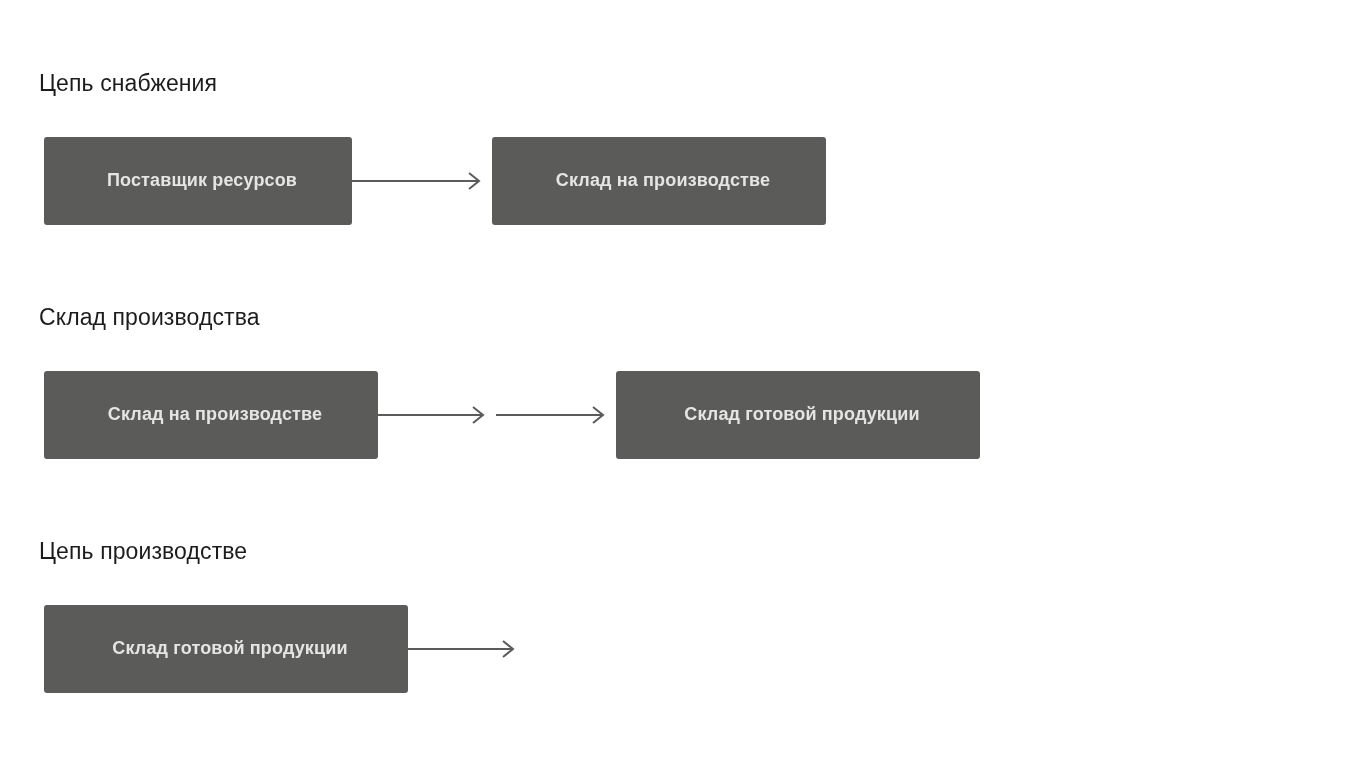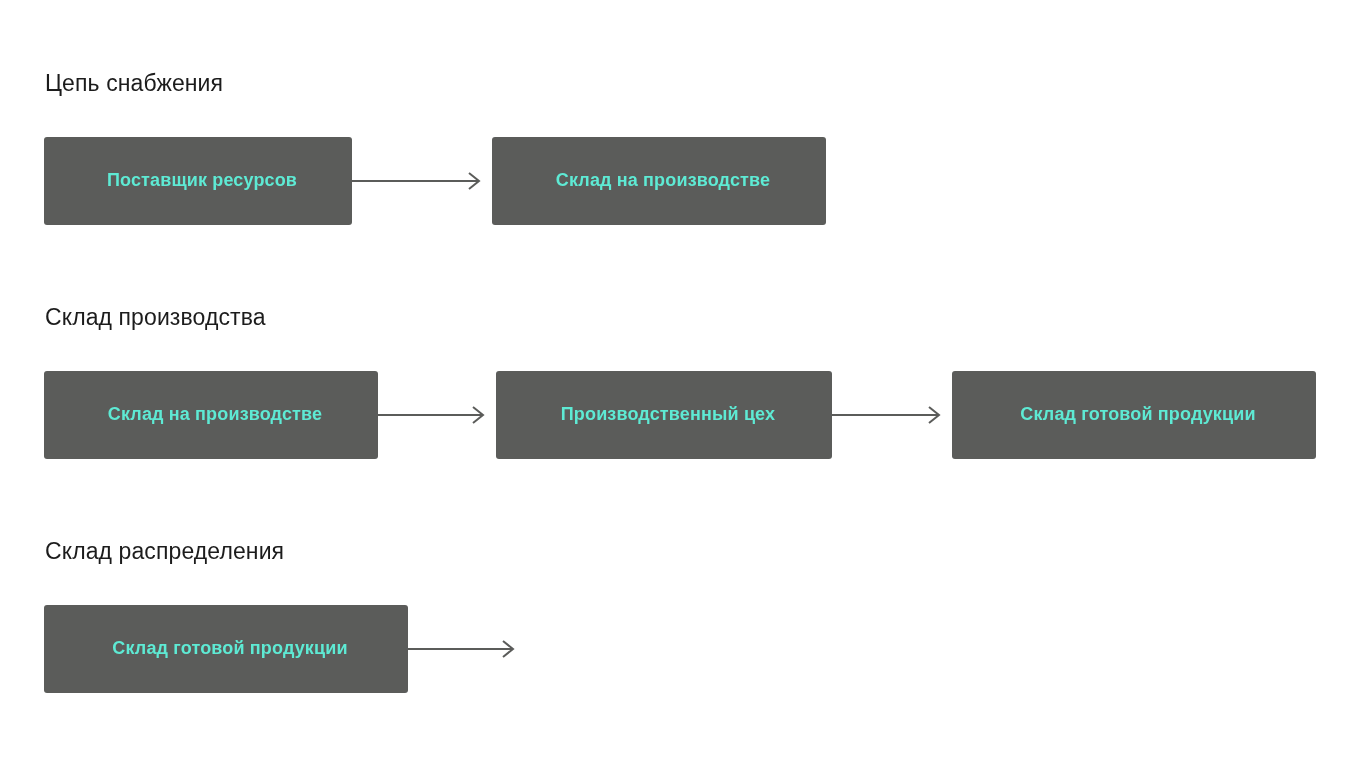--- a/index.html
+++ b/index.html
@@ -19,21 +19,21 @@
     width: 1360px;
     height: 759px;
   }
   .section {
     position: absolute;
     left: 0;
     width: 1360px;
   }
   .section-title {
     position: absolute;
-    left: 45px;
+    left: 39px;
     font-size: 23px;
     font-weight: 400;
     color: #1c1c1c;
     letter-spacing: 0.1px;
     white-space: nowrap;
     line-height: 1;
   }
   .chain-row {
     position: absolute;
     left: 44px;
@@ -45,21 +45,21 @@
     height: 88px;
     background: #5b5c5a;
     border-radius: 3px;
     display: flex;
     align-items: center;
     justify-content: center;
     box-sizing: border-box;
     flex: 0 0 auto;
   }
   .node-label {
-    color: #5eead4;
+    color: #e5e5e5;
     font-size: 18px;
     font-weight: 700;
     letter-spacing: 0.15px;
     white-space: nowrap;
     text-align: center;
     line-height: 1.1;
     margin-left: 8px;
   }
   .arrow {
     flex: 0 0 auto;
@@ -105,37 +105,34 @@
     <div class="chain-row">
       <div class="node-box" style="width:334px">
         <span class="node-label">Склад на производстве</span>
       </div>
       <div class="arrow" style="width:118px">
         <svg width="118" height="22" viewBox="0 0 118 22">
           <line x1="0" y1="11" x2="104" y2="11" stroke="#5b5c5a" stroke-width="2"></line>
           <polyline points="95,3 105,11 95,19" fill="none" stroke="#5b5c5a" stroke-width="2" stroke-linecap="butt" stroke-linejoin="miter"></polyline>
         </svg>
       </div>
-      <div class="node-box" style="width:336px">
-        <span class="node-label">Производственный цех</span>
-      </div>
       <div class="arrow" style="width:120px">
         <svg width="120" height="22" viewBox="0 0 120 22">
           <line x1="0" y1="11" x2="106" y2="11" stroke="#5b5c5a" stroke-width="2"></line>
           <polyline points="97,3 107,11 97,19" fill="none" stroke="#5b5c5a" stroke-width="2" stroke-linecap="butt" stroke-linejoin="miter"></polyline>
         </svg>
       </div>
       <div class="node-box" style="width:364px">
         <span class="node-label">Склад готовой продукции</span>
       </div>
     </div>
   </div>
 
   <div class="section" id="section-distrib">
-    <div class="section-title">Склад распределения</div>
+    <div class="section-title">Цепь производстве</div>
     <div class="chain-row">
       <div class="node-box" style="width:364px">
         <span class="node-label">Склад готовой продукции</span>
       </div>
       <div class="arrow" style="width:118px">
         <svg width="118" height="22" viewBox="0 0 118 22">
           <line x1="0" y1="11" x2="104" y2="11" stroke="#5b5c5a" stroke-width="2"></line>
           <polyline points="95,3 105,11 95,19" fill="none" stroke="#5b5c5a" stroke-width="2" stroke-linecap="butt" stroke-linejoin="miter"></polyline>
         </svg>
       </div>

